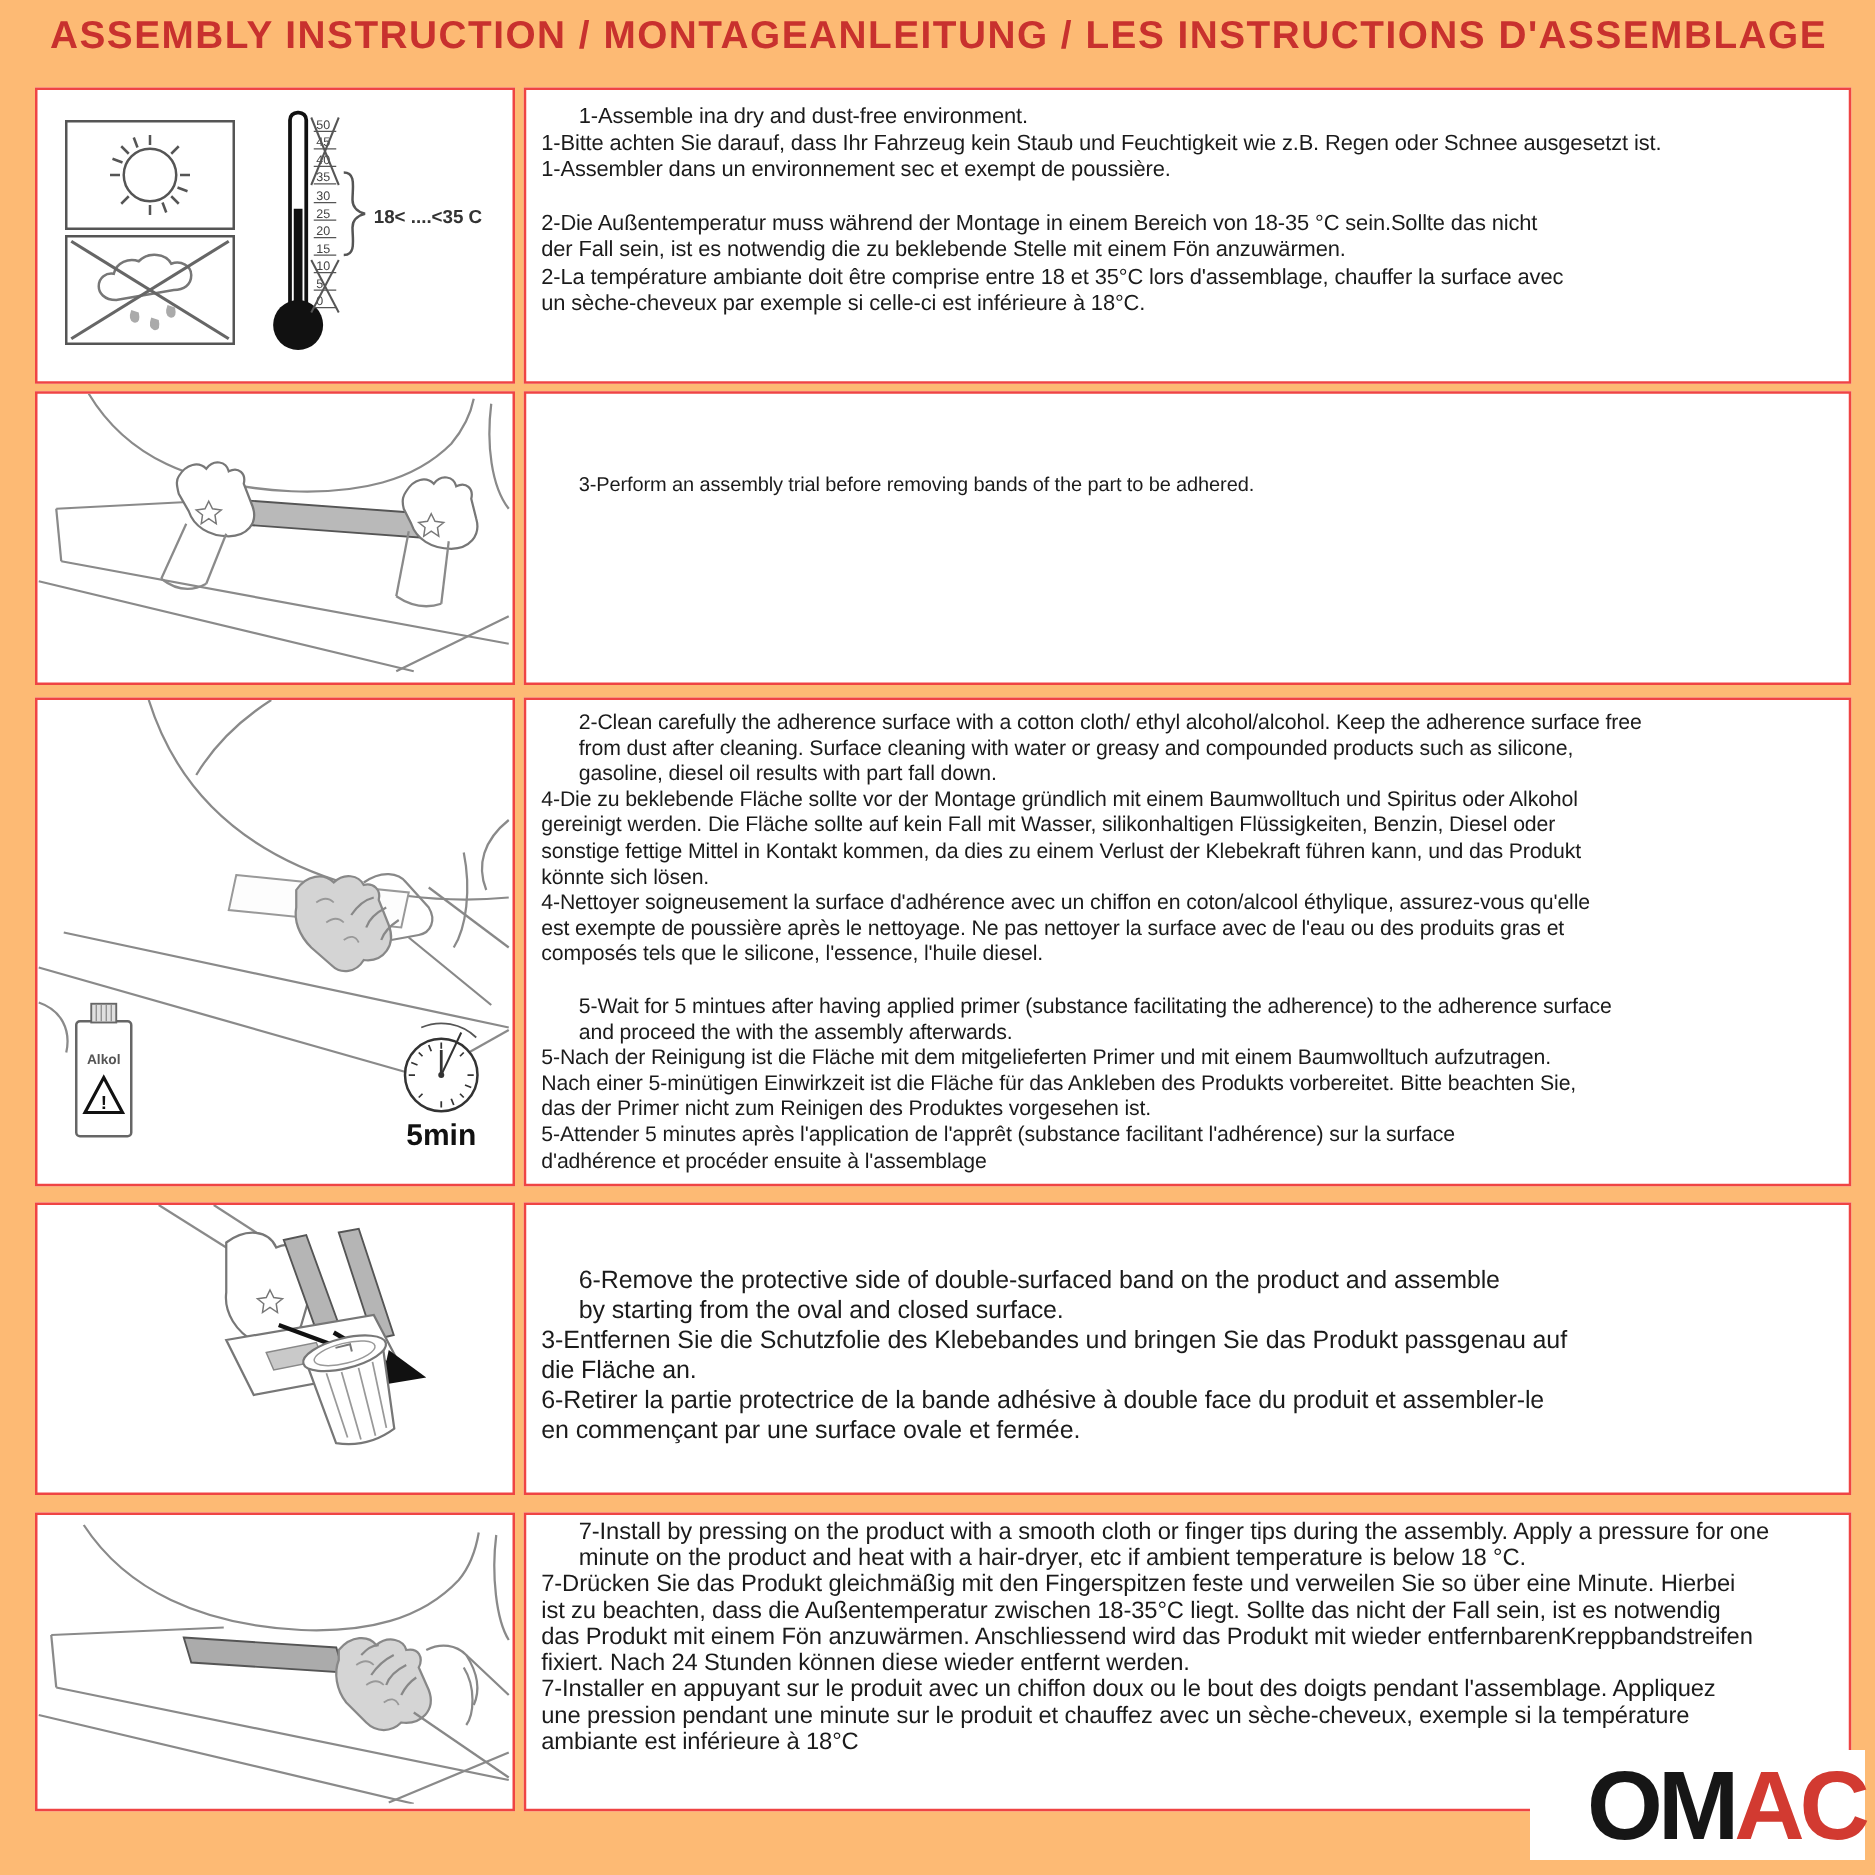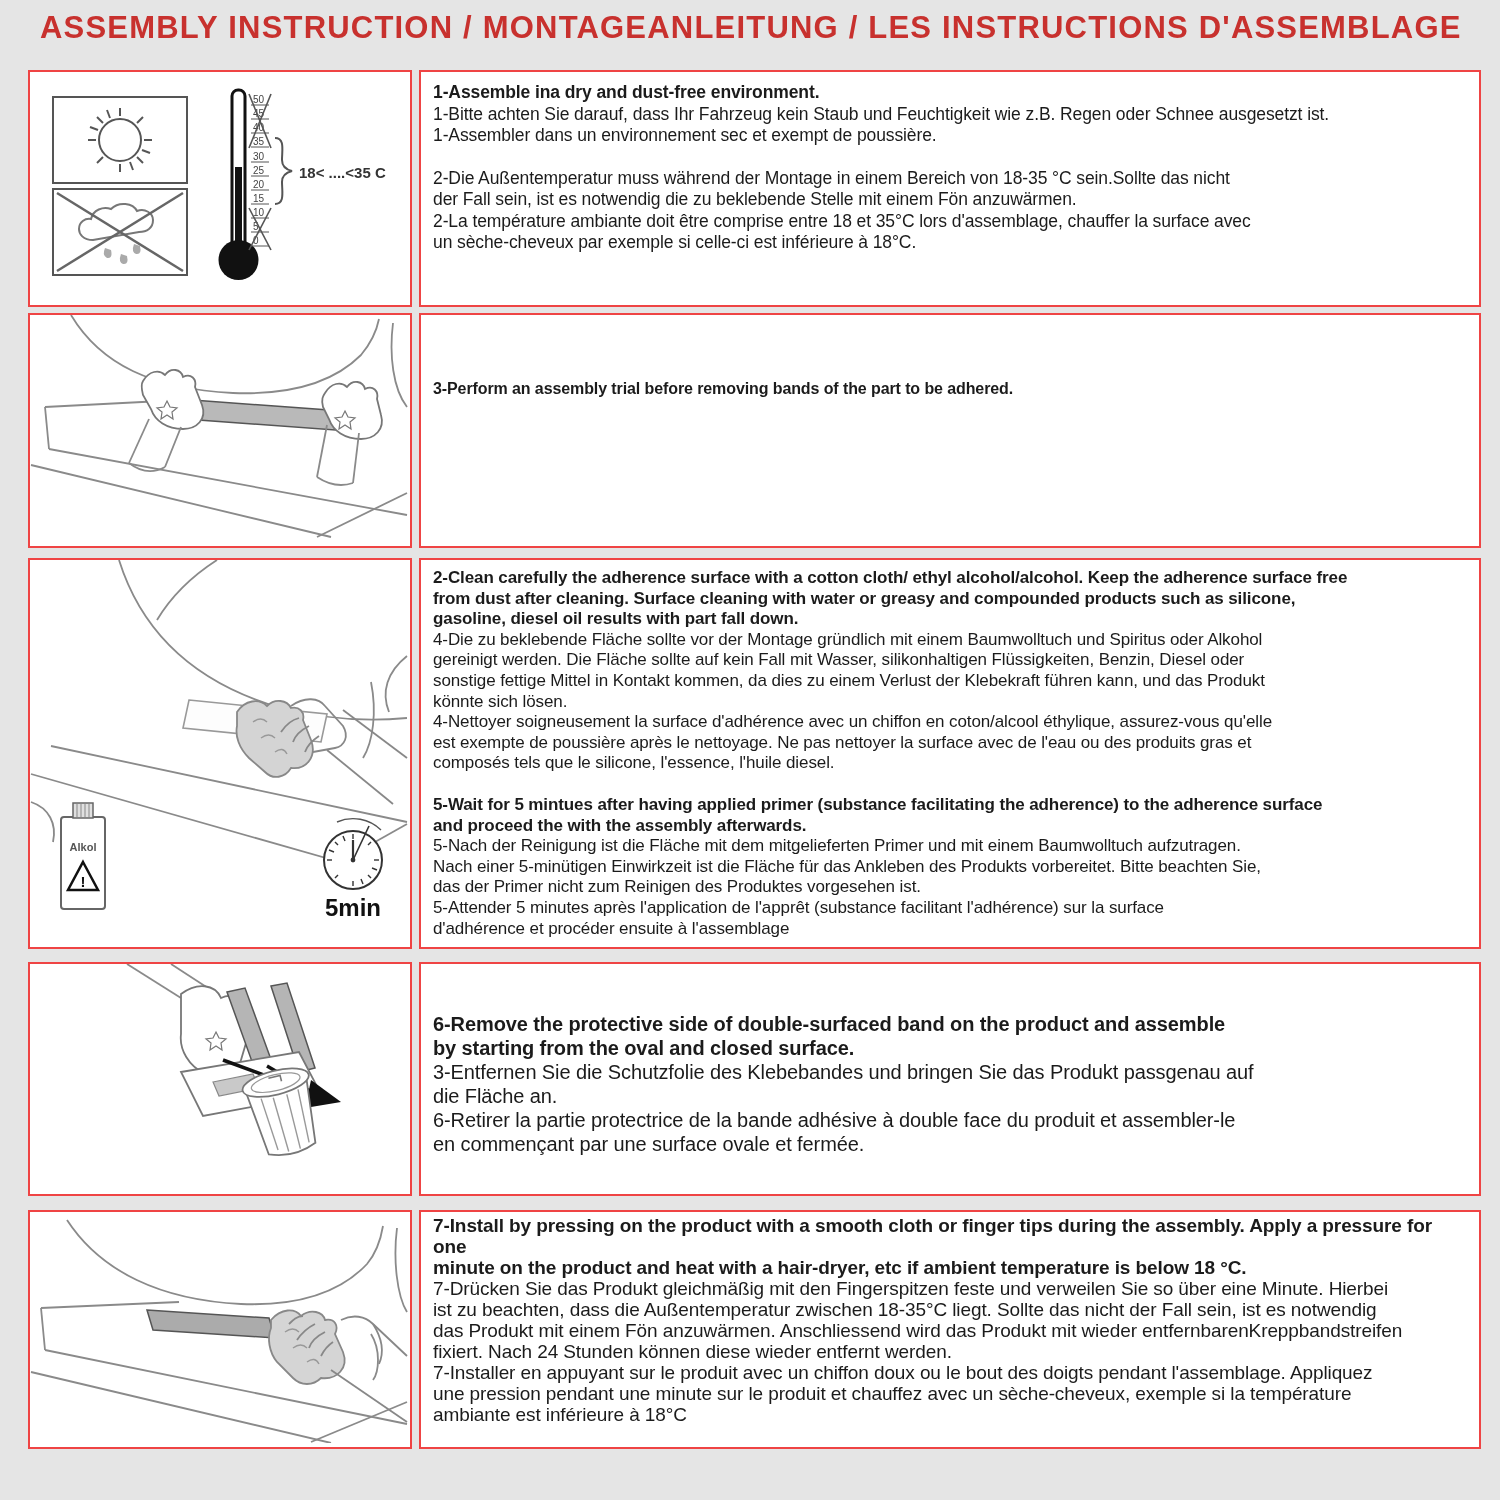--- a/index.html
+++ b/index.html
@@ -1,35 +1,35 @@
 <!DOCTYPE html>
 <html><head>
 <meta charset="utf-8">
 <style>
   html,body{margin:0;padding:0;background:#ffffff;}
-  .page{position:relative;width:1500px;height:1500px;background:#e5e5e5;overflow:hidden;
+  .page{position:relative;width:1500px;height:1500px;background:#fdba74;overflow:hidden;
         font-family:"Liberation Sans",sans-serif;}
   .title{position:absolute;left:40px;top:10px;font-weight:bold;font-size:31px;
          color:#C8312E;letter-spacing:1.2px;white-space:nowrap;}
   .box{position:absolute;background:#fff;border:2px solid #ef4444;box-sizing:border-box;}
   .illus{left:28px;width:384px;overflow:hidden;}
   .textbox{left:419px;width:1062px;overflow:hidden;}
   .r1{top:70px;height:237px;}
   .r2{top:313px;height:235px;}
   .r3{top:558px;height:391px;}
   .r4{top:962px;height:234px;}
   .r5{top:1210px;height:239px;}
   .tx{color:#1b1b1b;padding:10px 12px;letter-spacing:-0.1px;}
   .r1 .tx{font-size:17.5px;line-height:21.5px;}
   .r2 .tx{font-size:16px;line-height:27.5px;padding-top:60px;}
   .r3 .tx{font-size:17px;line-height:20.6px;padding-top:8px;}
   .r4 .tx{font-size:20px;line-height:24px;padding-top:48px;}
   .r5 .tx{font-size:19px;line-height:21px;padding-top:3px;}
   .blk{white-space:pre-line;}
-  .b{font-weight:bold;}
+  .b{font-weight:normal;margin-left:30px;}
   .gap{margin-bottom:21px;}
   svg{display:block;}
   .logo{position:absolute;left:1224px;top:1400px;width:268px;height:88px;background:#fff;
         display:flex;align-items:center;justify-content:flex-end;
         font-weight:bold;font-size:78px;letter-spacing:-4px;line-height:1;}
   .logo-black{color:#161616;}
   .logo-red{color:#D23A31;}
 </style>
 </head>
 <body>
@@ -320,14 +320,18 @@
       <div class="blk n">7-Drücken Sie das Produkt gleichmäßig mit den Fingerspitzen feste und verweilen Sie so über eine Minute. Hierbei
 ist zu beachten, dass die Außentemperatur zwischen 18-35°C liegt. Sollte das nicht der Fall sein, ist es notwendig
 das Produkt mit einem Fön anzuwärmen. Anschliessend wird das Produkt mit wieder entfernbarenKreppbandstreifen
 fixiert. Nach 24 Stunden können diese wieder entfernt werden.
 7-Installer en appuyant sur le produit avec un chiffon doux ou le bout des doigts pendant l'assemblage. Appliquez
 une pression pendant une minute sur le produit et chauffez avec un sèche-cheveux, exemple si la température
 ambiante est inférieure à 18°C</div>
     </div>
   </div>
 
+  <div class="logo">
+    <span class="logo-black">OM</span>
+      <span class="logo-red">AC</span>
+  </div>
 
 </div>
 
 </body></html>

